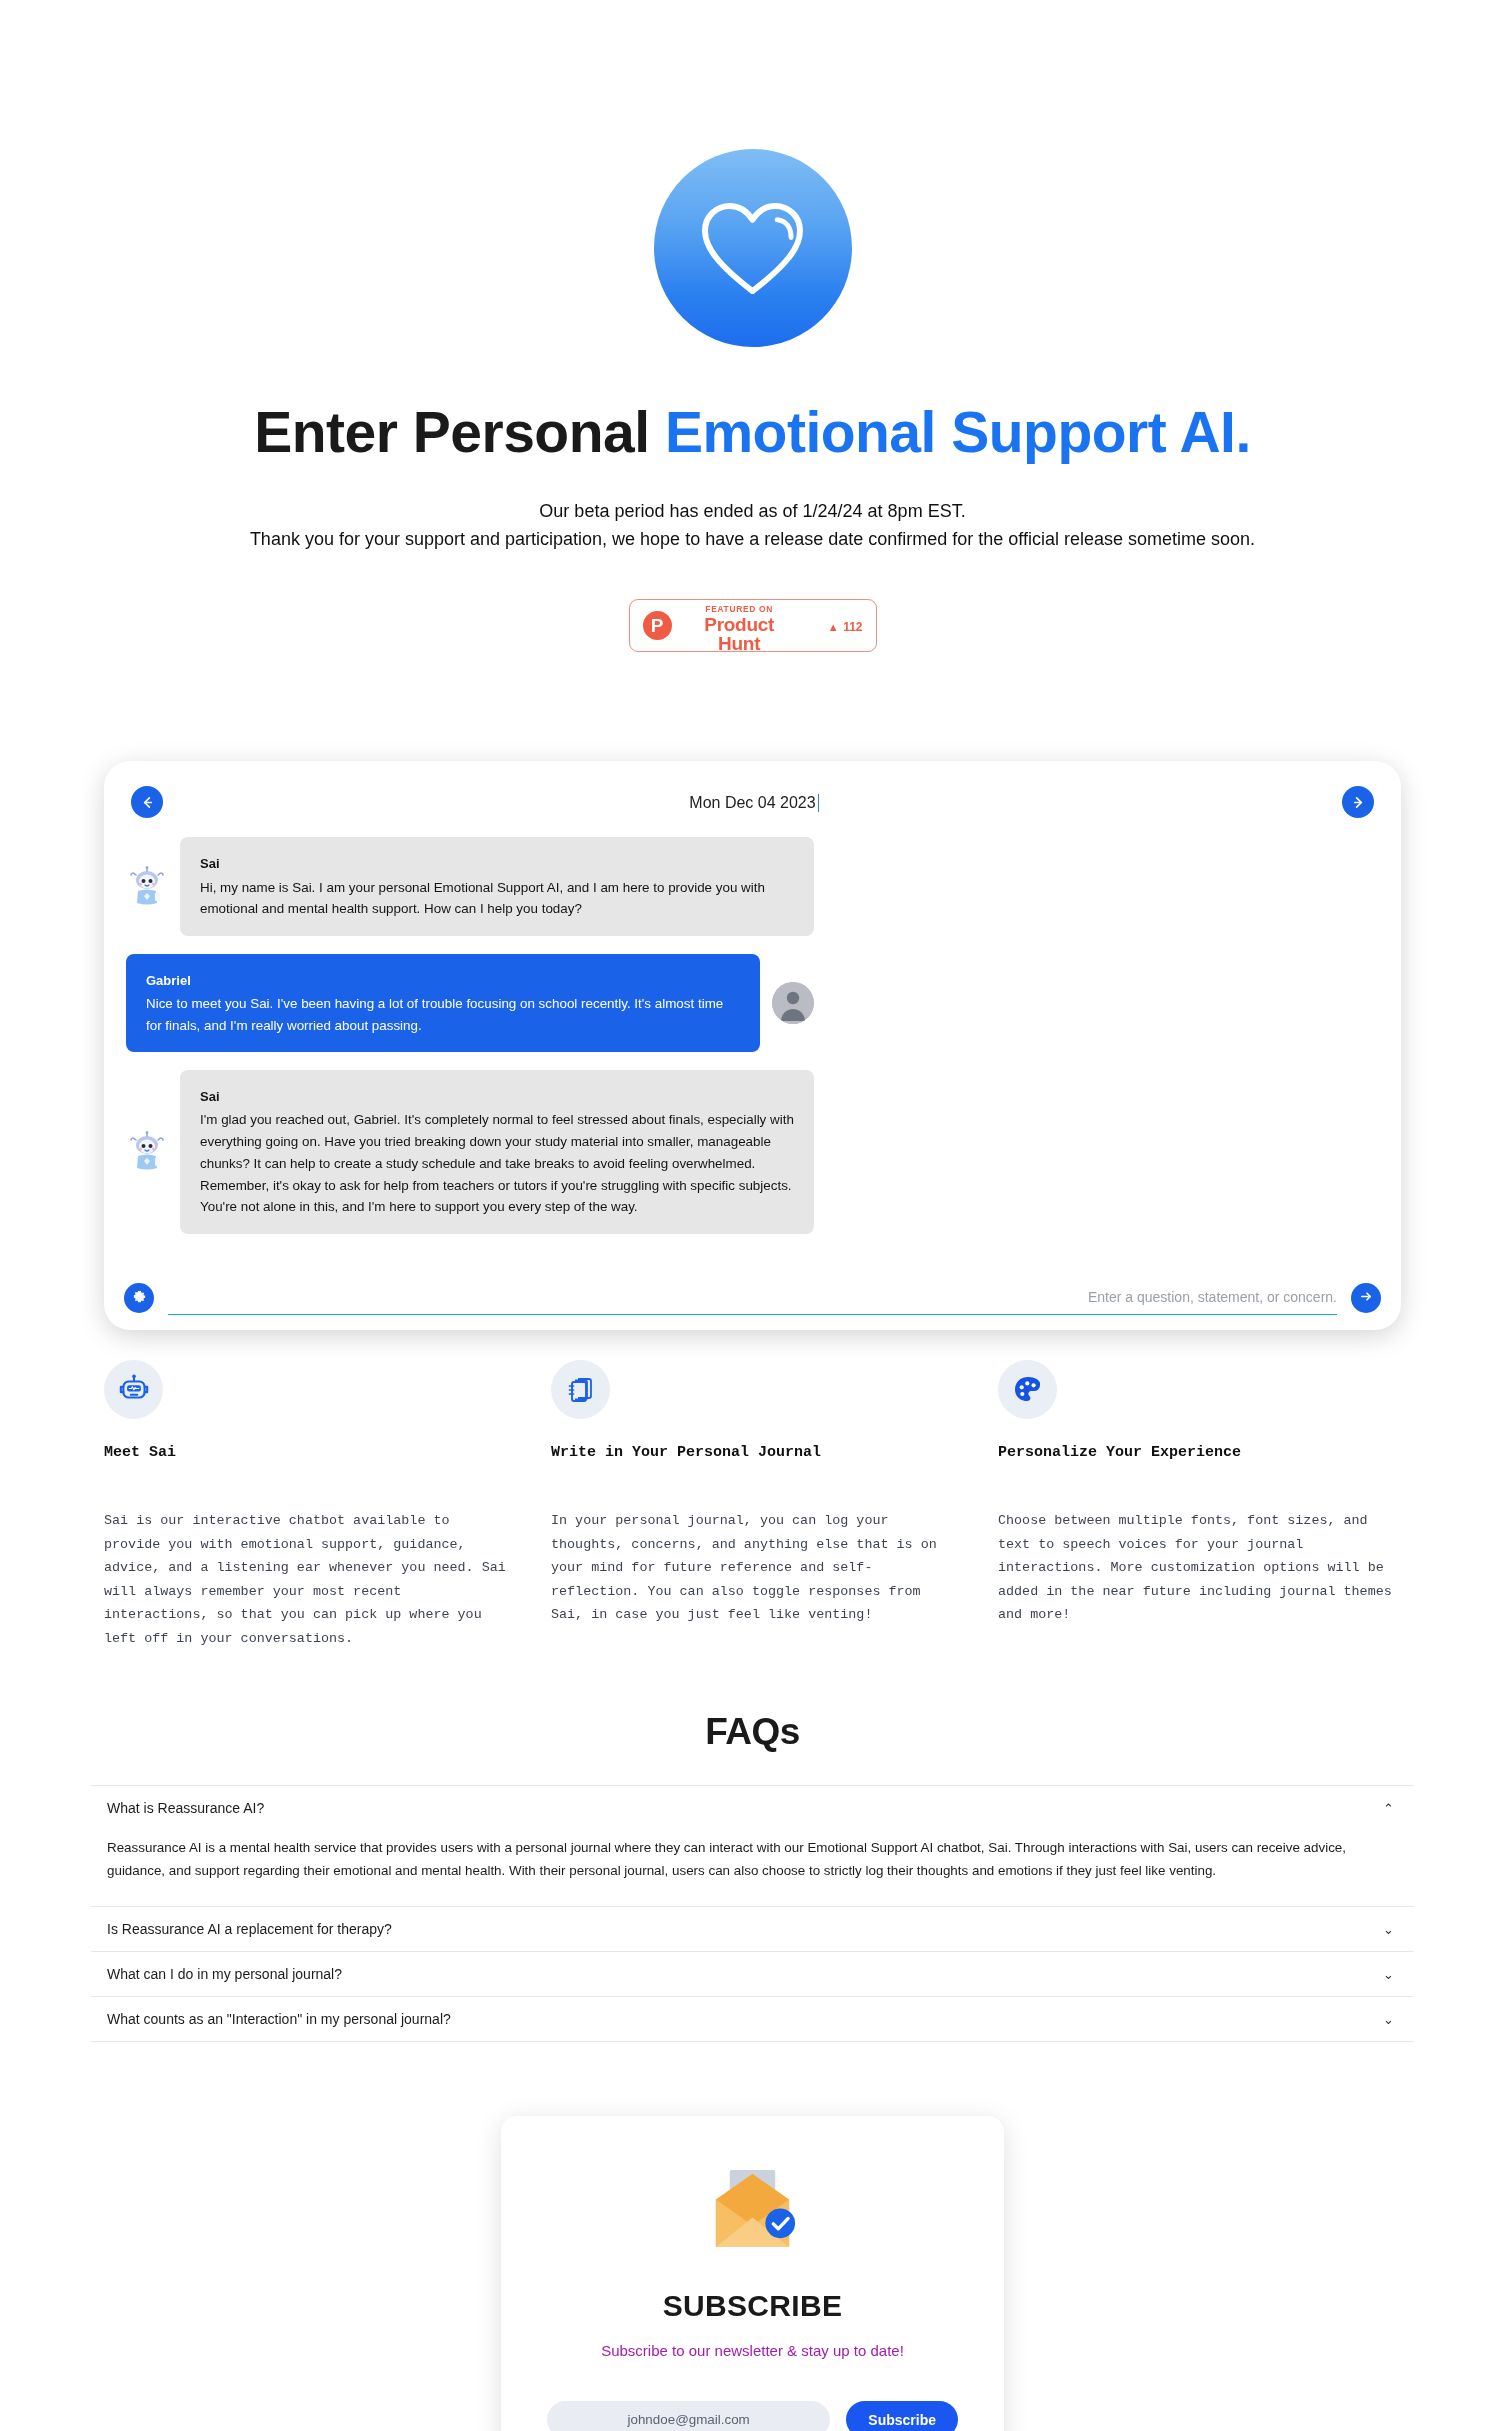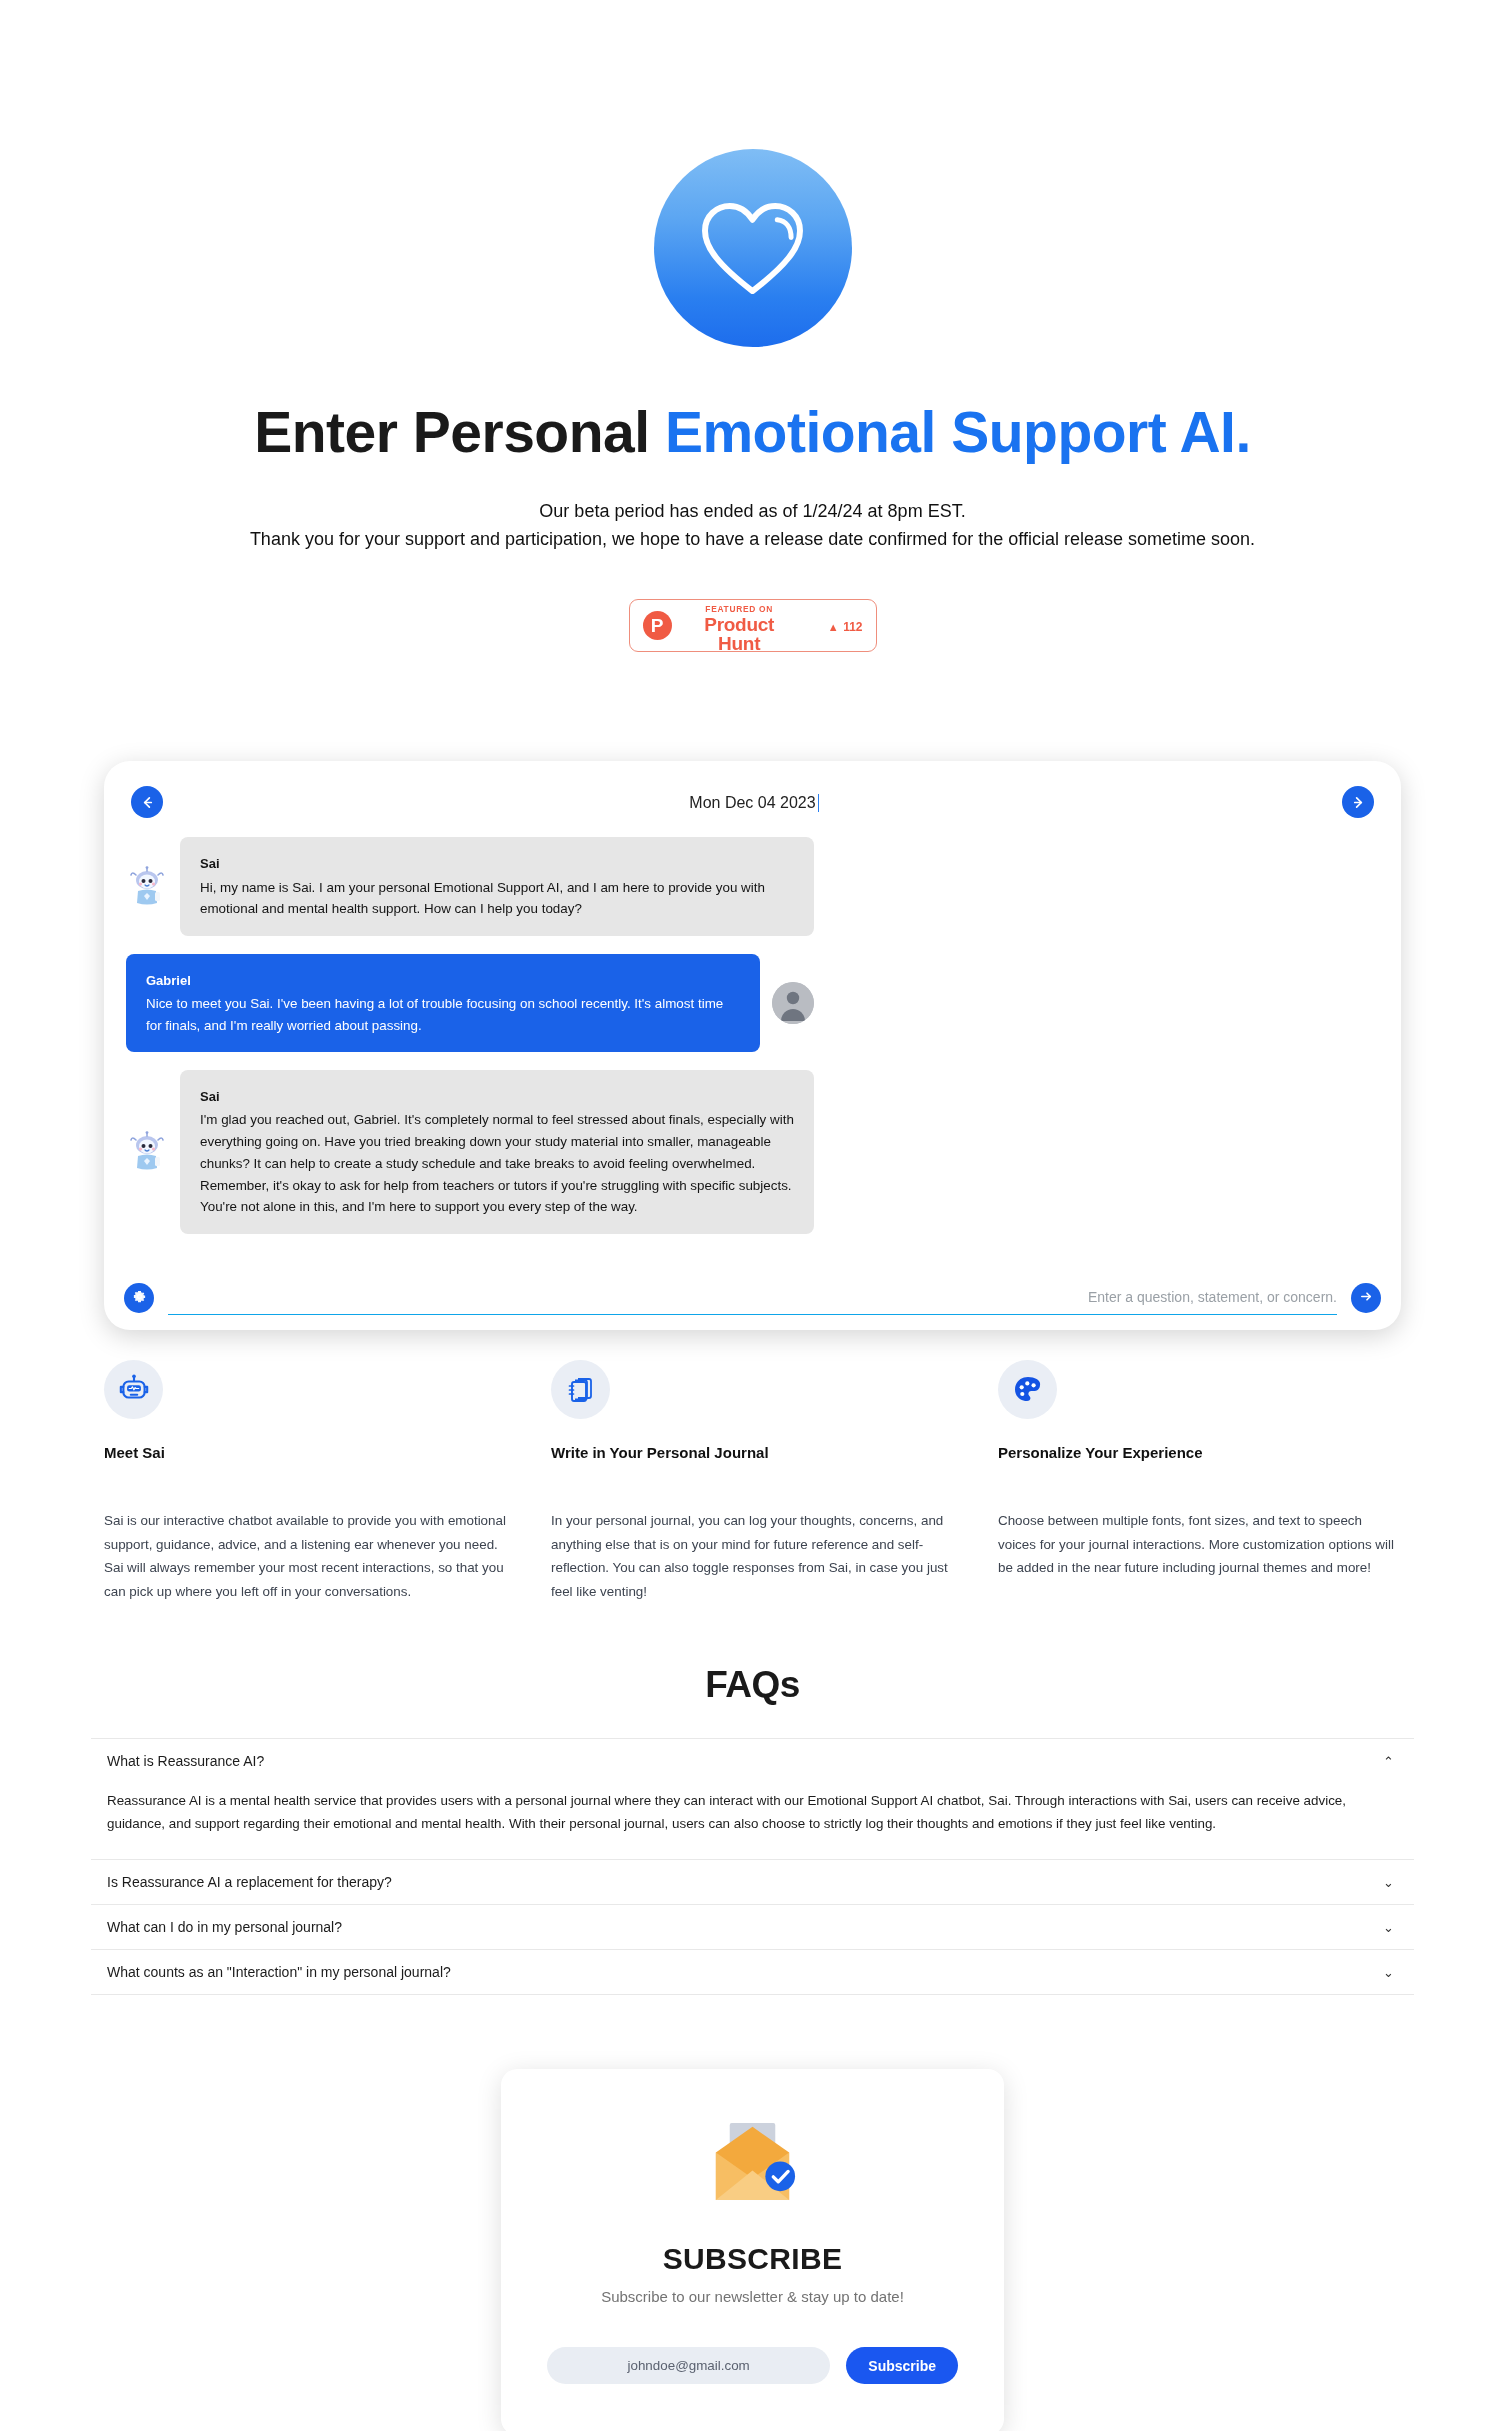--- a/index.html
+++ b/index.html
@@ -154,20 +154,21 @@
     padding: 9px 0;
     outline: none;
   }
   .chat-input::placeholder { color: #9aa0a6; }
 
   
   .features {
     display: flex;
     padding: 30px 104px 0 104px;
     gap: 44px;
+    font-family: Liberation Mono, monospace;
   }
   .feature { flex: 1 1 0; }
   .feature-icon {
     width: 59px; height: 59px; border-radius: 50%;
     background: #eaeef5;
     display: flex; align-items: center; justify-content: center;
     margin-bottom: 25px;
   }
   .feature-title {
     font-size: 15px; font-weight: bold; color: #111;
@@ -206,21 +207,21 @@
     background: #fff;
     border-radius: 16px;
     box-shadow: 0 5px 26px rgba(0,0,0,0.13);
     padding: 44px 46px 51px 46px;
     text-align: center;
   }
   .sub-title {
     font-size: 30px; font-weight: bold; letter-spacing: 0.3px;
     margin-top: 26px;
   }
-  .sub-sub { font-size: 15px; color: #737373; margin-top: 12px; text-align: center; }
+  .sub-sub { font-size: 15px; color: #a21caf; margin-top: 19px; text-align: center; }
   .sub-form {
     display: flex; align-items: center; gap: 16px;
     margin-top: 42px;
   }
   .sub-input {
     flex: 1 1 auto; height: 37px;
     border-radius: 19px; border: none;
     background: #e9edf3;
     text-align: center;
     font-size: 13.4px;

